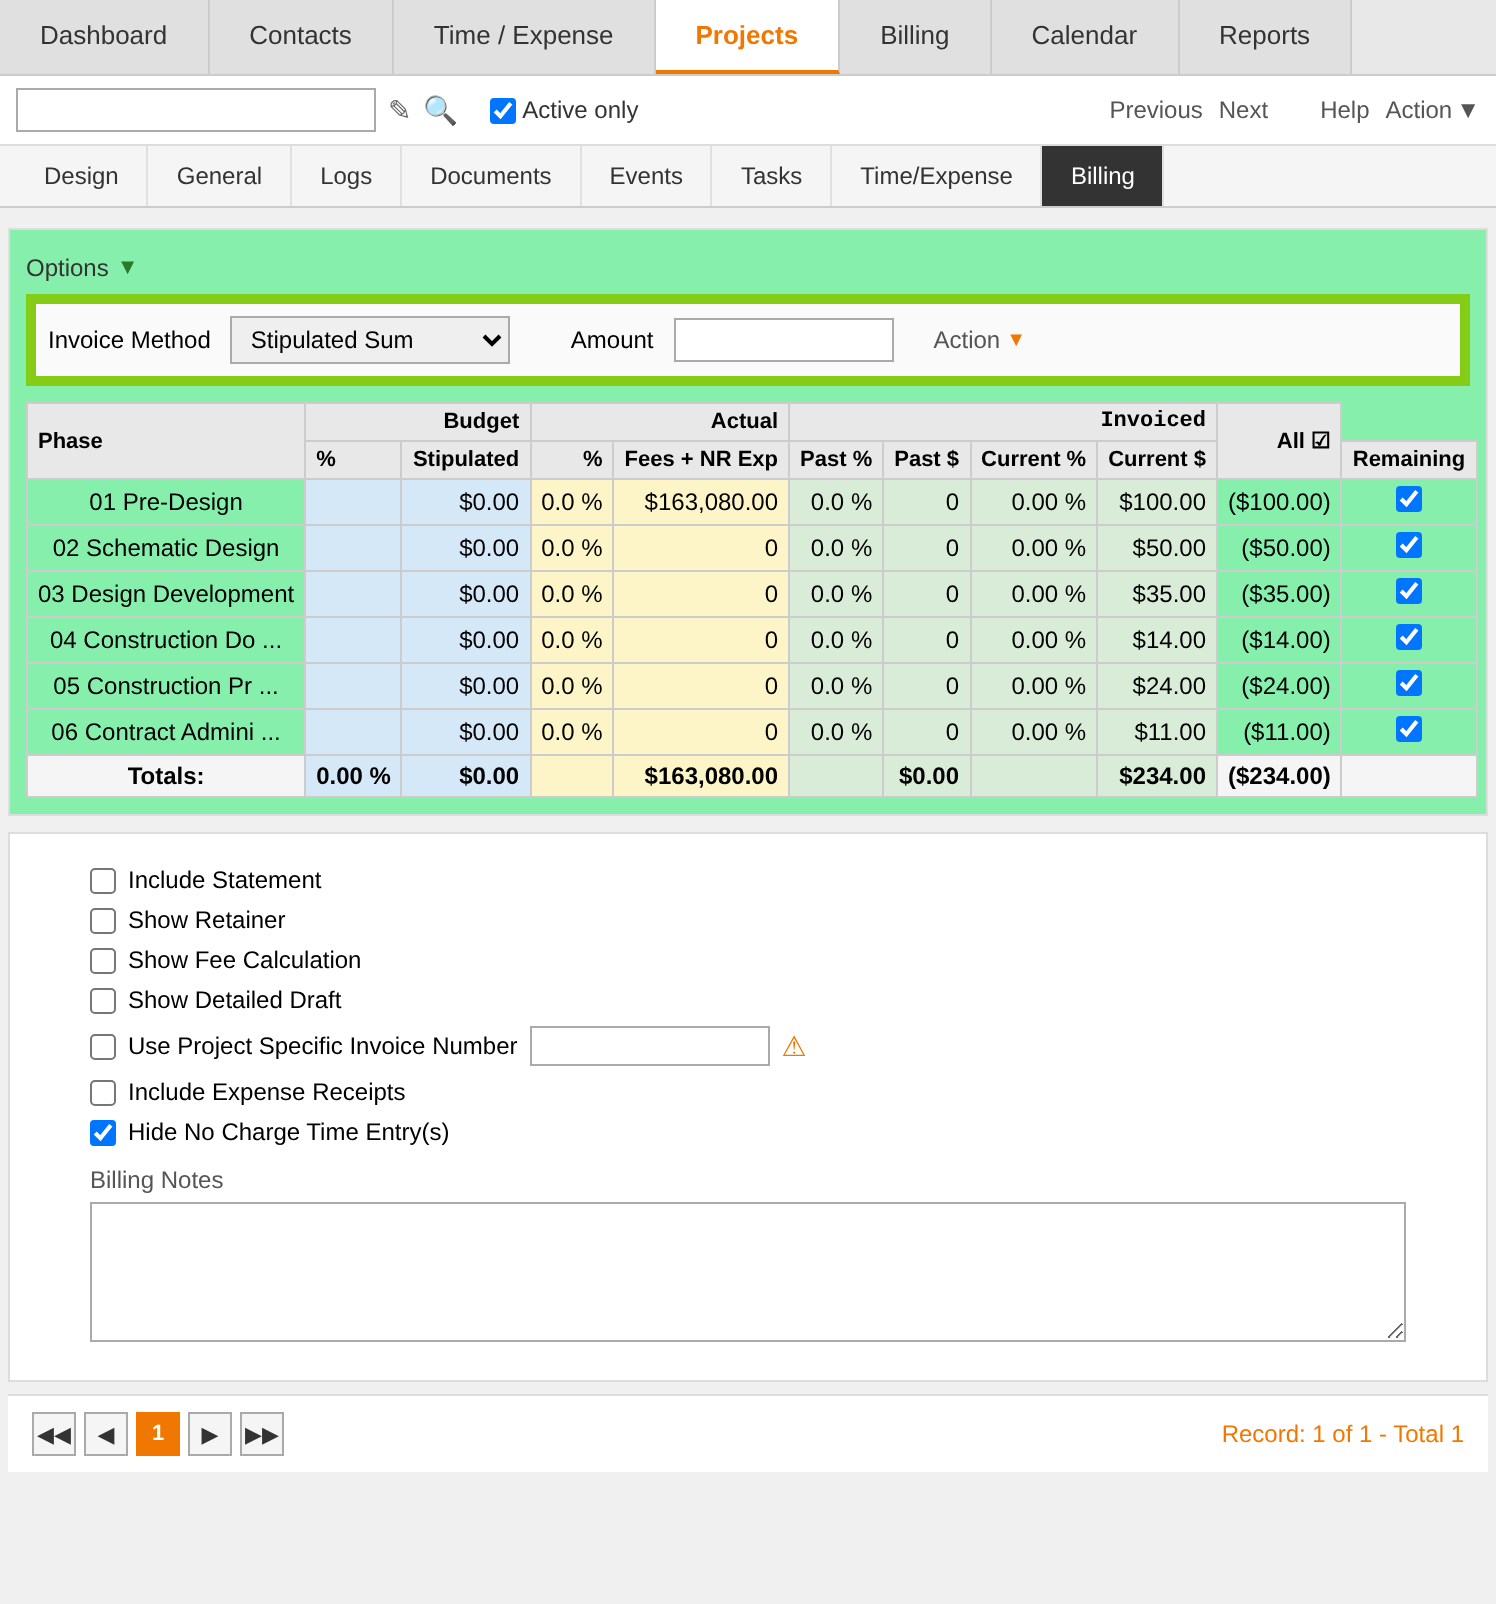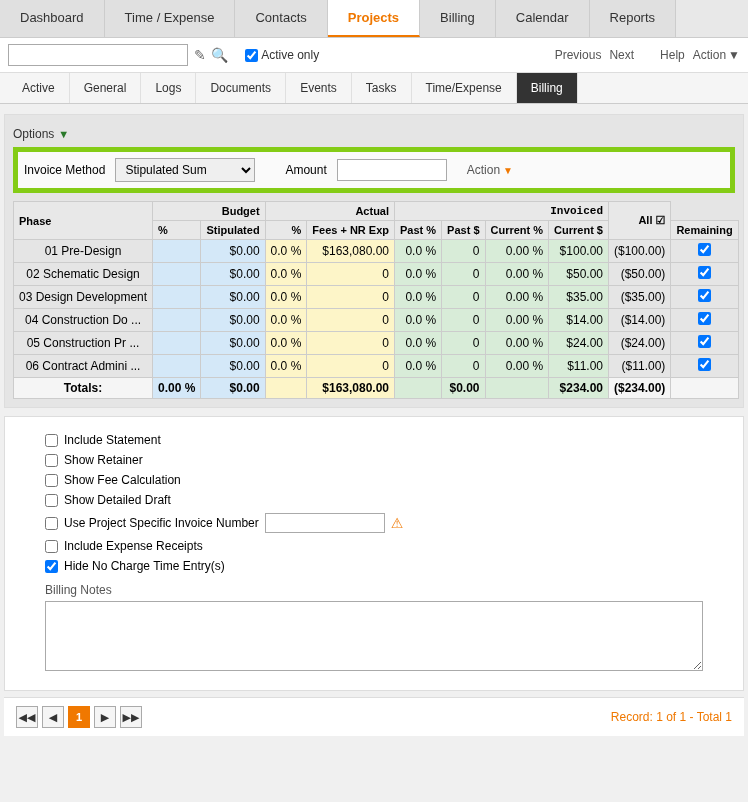--- a/index.html
+++ b/index.html
@@ -28,21 +28,21 @@
     .toolbar .help-action span { color: #555; cursor: pointer; font-size: 12px; }
     .action-dropdown { display: flex; align-items: center; gap: 2px; cursor: pointer; }
     .action-dropdown .arrow { font-size: 10px; color: #f07800; }
 
     
     .sub-tabs { display: flex; background: #f5f5f5; border-bottom: 1px solid #ccc; padding: 0 8px; }
     .sub-tab { padding: 8px 14px; cursor: pointer; color: #333; font-size: 12px; border-right: 1px solid #e0e0e0; }
     .sub-tab.active { background: #333; color: #fff; }
 
     
-    .content { background: #e5e5e5; margin: 0; padding: 8px; }
+    .content { background: #86efac; margin: 0; padding: 8px; }
     .options-row { display: flex; align-items: center; gap: 4px; padding: 4px 0 6px 0; }
     .options-label { color: #333; font-size: 12px; }
     .options-arrow { color: #2a7a2a; font-size: 11px; }
 
     
     .invoice-row { display: flex; align-items: center; gap: 10px; margin-bottom: 8px; padding: 6px; border: 5px solid #84cc16; background: #fafafa; }
     .invoice-row label { font-size: 12px; }
     .invoice-row select { padding: 3px 5px; font-size: 12px; border: 1px solid #aaa; min-width: 140px; }
     .invoice-row .amount-label { margin-left: 20px; }
     .invoice-row .amount-input { border: 1px solid #aaa; padding: 3px 5px; font-size: 12px; width: 110px; }
@@ -88,22 +88,22 @@
     .main-content { padding: 4px; }
     .col-span-budget { background: #d4e8f8; text-align: center; }
     .col-span-actual { background: #fdf5c8; text-align: center; }
     .col-span-invoiced { background: #d8ecd8; text-align: center; font-family: Liberation Mono, monospace; }
   </style>
 </head>
 <body>
 
 <div class="top-nav">
   <div class="nav-tab">Dashboard</div>
+  <div class="nav-tab">Contacts</div>
   <div class="nav-tab">Time / Expense</div>
-  <div class="nav-tab">Contacts</div>
   <div class="nav-tab active">Projects</div>
   <div class="nav-tab">Billing</div>
   <div class="nav-tab">Calendar</div>
   <div class="nav-tab">Reports</div>
 </div>
 
 <div class="toolbar">
   <input type="text" style="">
   <span class="toolbar-icon">✎</span>
   <span class="toolbar-icon">🔍</span>
@@ -118,21 +118,21 @@
   <div class="help-action">
     <span>Help</span>
     <div class="action-dropdown">
       <span>Action</span>
       <span class="arrow">▼</span>
     </div>
   </div>
 </div>
 
 <div class="sub-tabs">
-  <div class="sub-tab">Active</div>
+  <div class="sub-tab">Design</div>
   <div class="sub-tab">General</div>
   <div class="sub-tab">Logs</div>
   <div class="sub-tab">Documents</div>
   <div class="sub-tab">Events</div>
   <div class="sub-tab">Tasks</div>
   <div class="sub-tab">Time/Expense</div>
   <div class="sub-tab active">Billing</div>
 </div>
 
 <div class="main-content">

